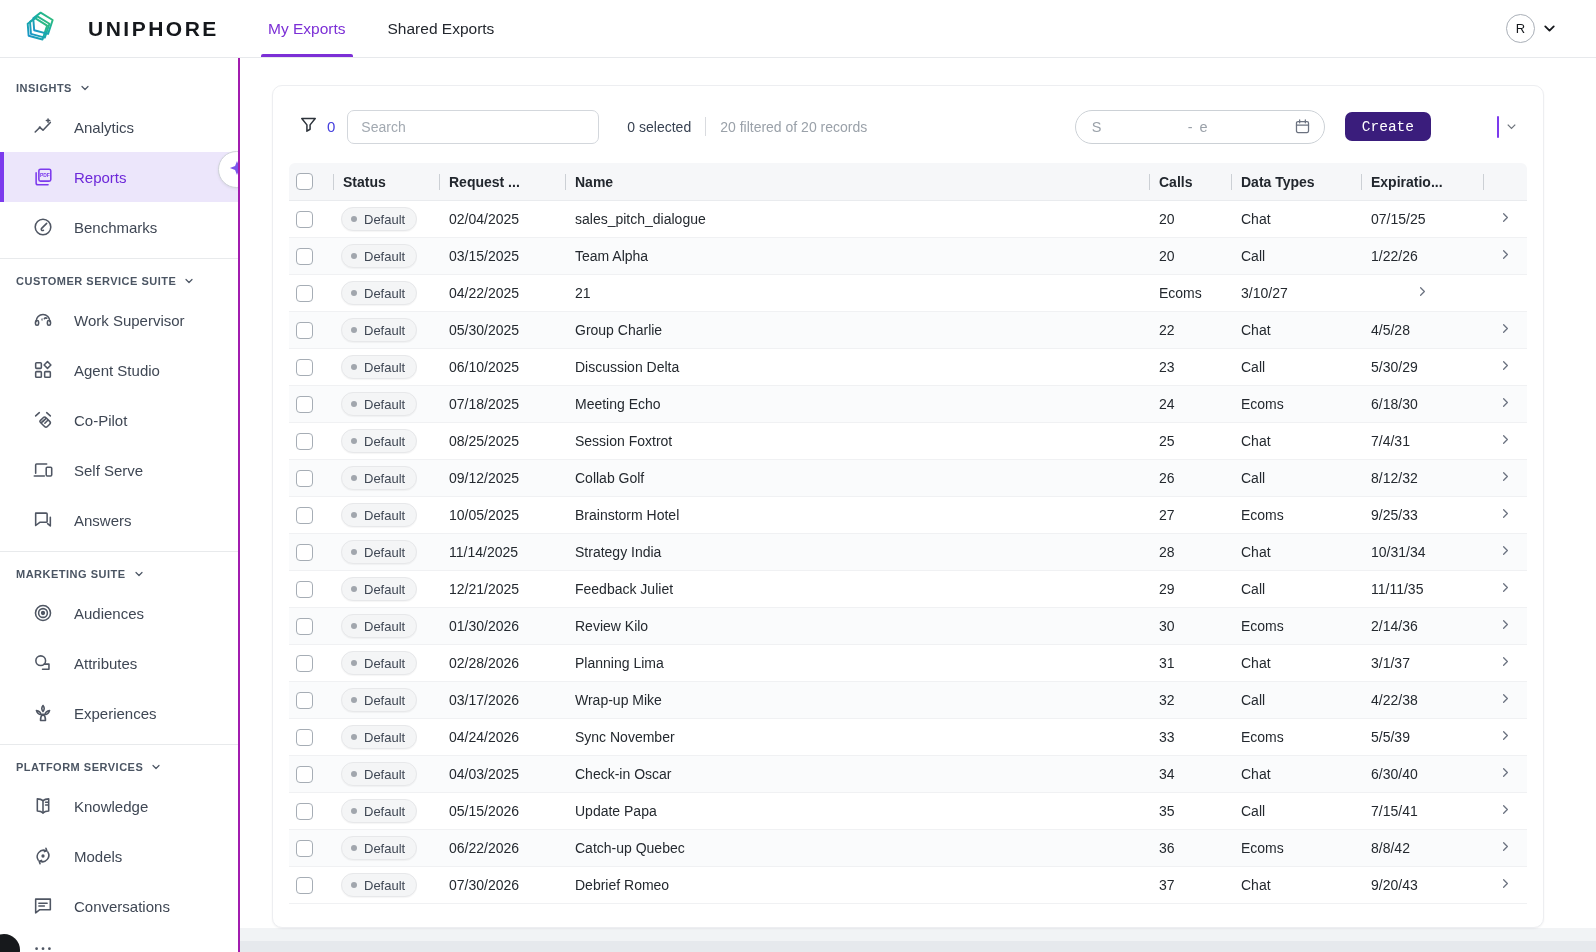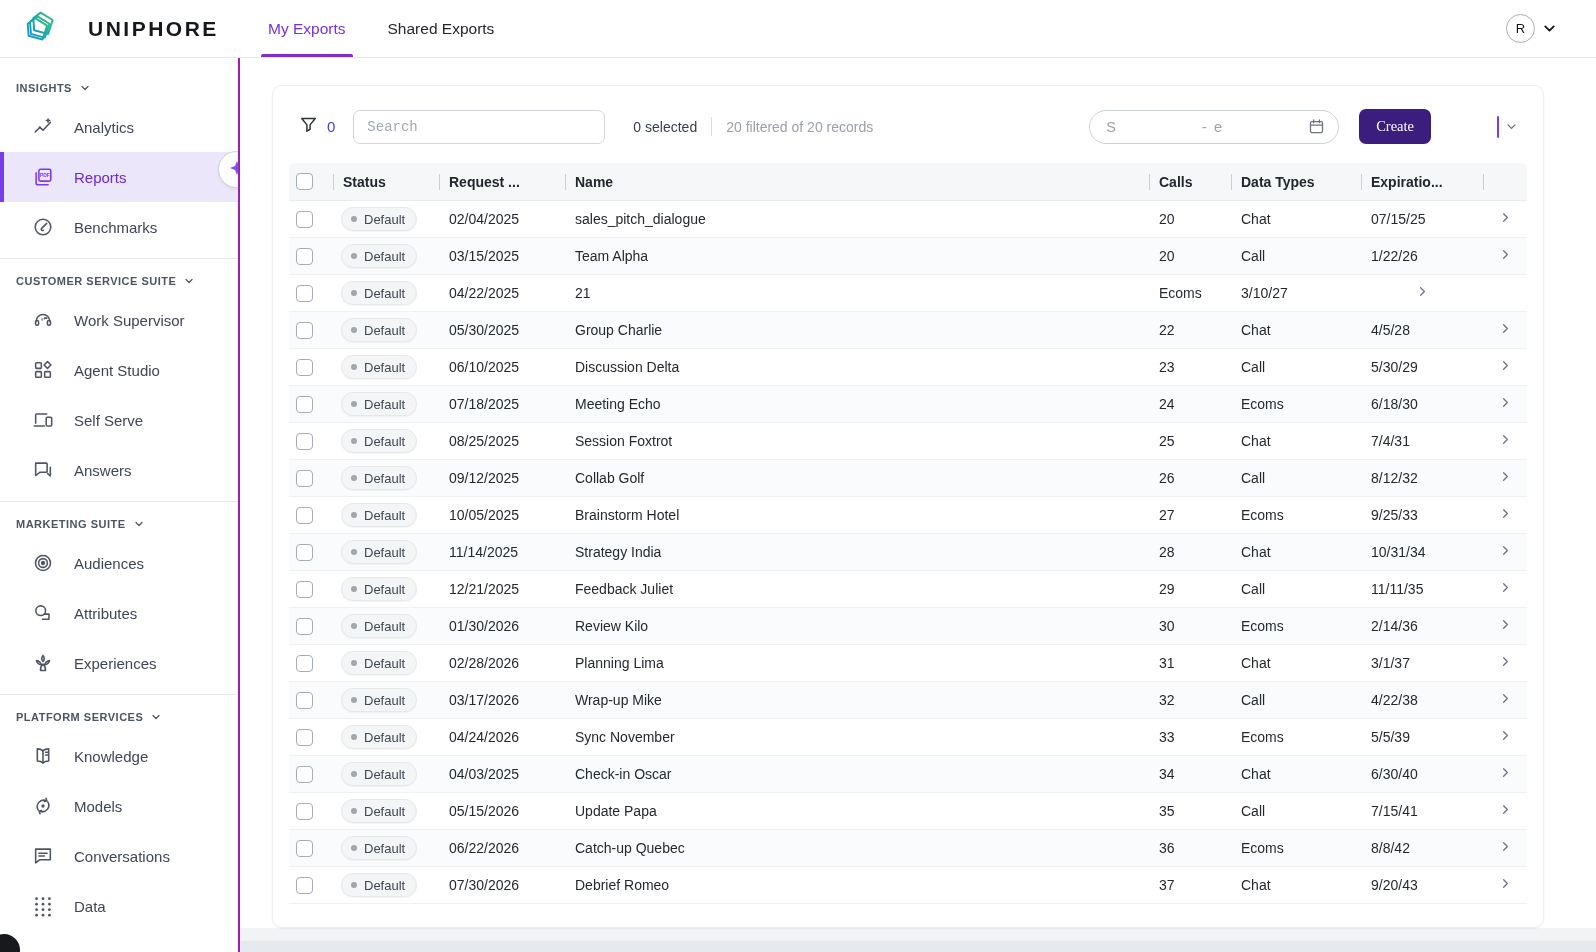--- a/index.html
+++ b/index.html
@@ -38,34 +38,34 @@
   
   .main { flex:1; position:relative; background:#fff; }
   .bottom-band { position:absolute; left:0; right:0; bottom:0; height:24px; background:#f1f3f5; }
   .scroll-strip { position:absolute; left:0; right:0; bottom:0; height:11px; background:#e6e9ed; cursor:pointer; }
   .card { position:relative; z-index:1; margin:27px 52px 0 32px; height:843px; background:#fff; border:1px solid #edeef1; border-radius:10px; box-shadow:0 1px 2px rgba(16,24,40,.05); overflow:hidden; }
 
   
   .toolbar { height:77px; display:flex; align-items:center; padding:8px 24px 4px 26px; }
   .filter-group { display:flex; align-items:center; gap:9px; color:#2d333b; cursor:pointer; }
   .filter-count { font-size:15px; color:#4640de; }
-  .search-box { margin-left:18px;font-family:Liberation Mono, monospace; }
+  .search-box { margin-left:12px; }
   .search-box input { width:252px; height:34px; border:1px solid #d3d7dc; border-radius:7px; padding:0 13px; font-size:14px; color:#1f2937; outline:none; font-family:inherit; background:#fff; }
   .search-box input::placeholder { color:#a2a9b1; }
   .sel-info { display:flex; align-items:center; gap:14px; margin-left:28px; }
   .sel-count { font-size:14px; color:#374151; }
   .v-div { width:1px; height:19px; background:#d9dbdf; }
   .filtered-text { font-size:14px; color:#9aa1a9; }
   .toolbar-right { margin-left:auto; display:flex; align-items:center; }
   .date-range { width:250px; height:34px; border:1px solid #ccd1d6; border-radius:17px; display:flex; align-items:center; padding:0 13px 0 16px; color:#9aa1a9; font-size:14.5px; background:#fff; cursor:text; }
   .dr-start { flex:0 0 auto; }
   .dr-sep { margin:0 7px 0 auto; }
   .dr-end { flex:0 0 auto; margin-right:auto; }
   .dr-cal { color:#6b7280; display:flex; }
-  .create-btn { margin-left:20px; height:35px; padding:0 17px; background:#3a1d7c; color:#fff; border:none; border-radius:7px; font-size:14.5px; font-family:Liberation Serif, serif; cursor:pointer; }
+  .create-btn { margin-left:20px; height:29px; padding:0 17px; background:#3a1d7c; color:#fff; border:none; border-radius:7px; font-size:14.5px; font-family:Liberation Mono, monospace; cursor:pointer; }
   .more-group { margin-left:66px; display:flex; align-items:center; gap:5px; }
   .purple-bar { width:2px; height:22px; background:#7c3aed; border-radius:1px; }
   .more-chev { color:#6d737b; display:flex; cursor:pointer; }
 
   
   .grid-table { margin:0 16px; }
   .trow { display:grid; grid-template-columns:44px 106px 126px 1fr 82px 130px 122px 44px; align-items:center; }
   .thead { background:#f6f7f9; border-radius:6px 6px 0 0; height:38px; border-bottom:1px solid #e9ebee; }
   .th { font-size:14px; font-weight:700; color:#22272e; position:relative; padding-left:10px; height:100%; display:flex; align-items:center; }
   .th.tick::before { content:''; position:absolute; left:0; top:11px; height:16px; width:1px; background:#ccd0d5; }
@@ -186,20 +186,30 @@
                 <rect x="4" y="13.8" width="6.2" height="6.2" rx="1"></rect>
                 <rect x="13.8" y="13.8" width="6.2" height="6.2" rx="1"></rect>
                 <path d="M16.9 2.8 L20.6 6.5 L16.9 10.2 L13.2 6.5 Z"></path>
               </svg>
             </span>
             <span>Agent Studio</span>
           </div>
           <div class="side-item">
             <span class="ic">
               <svg width="22" height="22" viewBox="0 0 24 24" fill="none" stroke="currentColor" stroke-width="1.7" stroke-linecap="round" stroke-linejoin="round">
+                <path d="M9 12.7 l3.2-3.2 a2.2 2.2 0 0 1 3.1 0 l4 4 a2.2 2.2 0 0 1 0 3.1 l-2.5 2.5 a2.2 2.2 0 0 1-3.1 0 L9 14.5 a1.3 1.3 0 0 1 0-1.8 z"></path>
+                <path d="M12.5 12.5 l-2 2 M15 10.5 l-3.5 3.5 M17 12.5 l-3 3"></path>
+                <path d="M4 7.5 l4-3.5 M20 7.5 l-4-3.5"></path>
+              </svg>
+            </span>
+            <span>Co-Pilot</span>
+          </div>
+          <div class="side-item">
+            <span class="ic">
+              <svg width="22" height="22" viewBox="0 0 24 24" fill="none" stroke="currentColor" stroke-width="1.7" stroke-linecap="round" stroke-linejoin="round">
                 <path d="M4 15.5 V6.5 a1 1 0 0 1 1-1 h11"></path>
                 <path d="M2.5 18.5 h11"></path>
                 <rect x="15.5" y="9" width="6" height="9.5" rx="1.2"></rect>
               </svg>
             </span>
             <span>Self Serve</span>
           </div>
           <div class="side-item">
             <span class="ic">
               <svg width="22" height="22" viewBox="0 0 24 24" fill="none" stroke="currentColor" stroke-width="1.7" stroke-linecap="round" stroke-linejoin="round">

